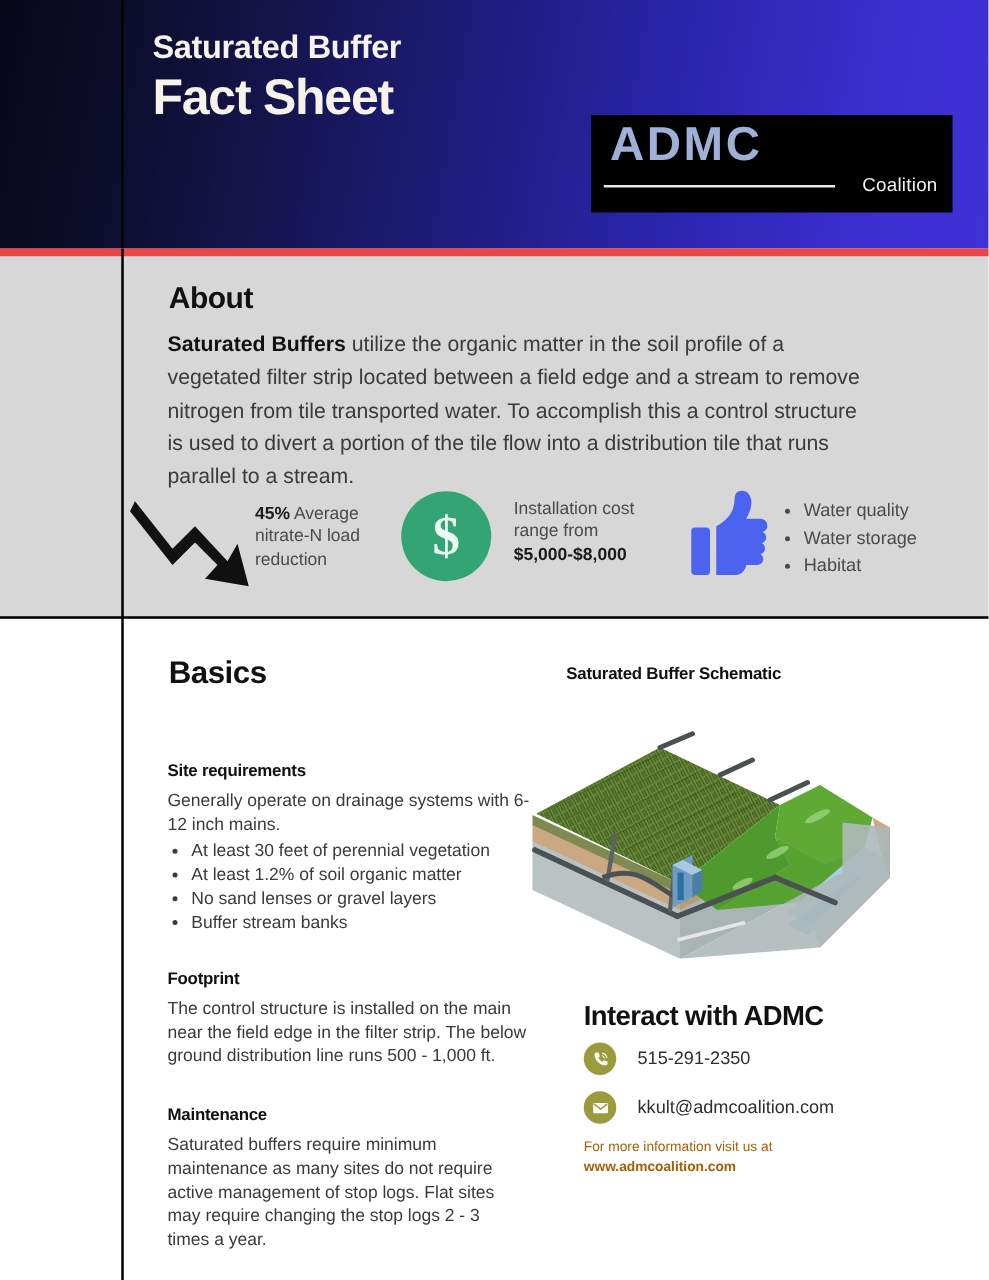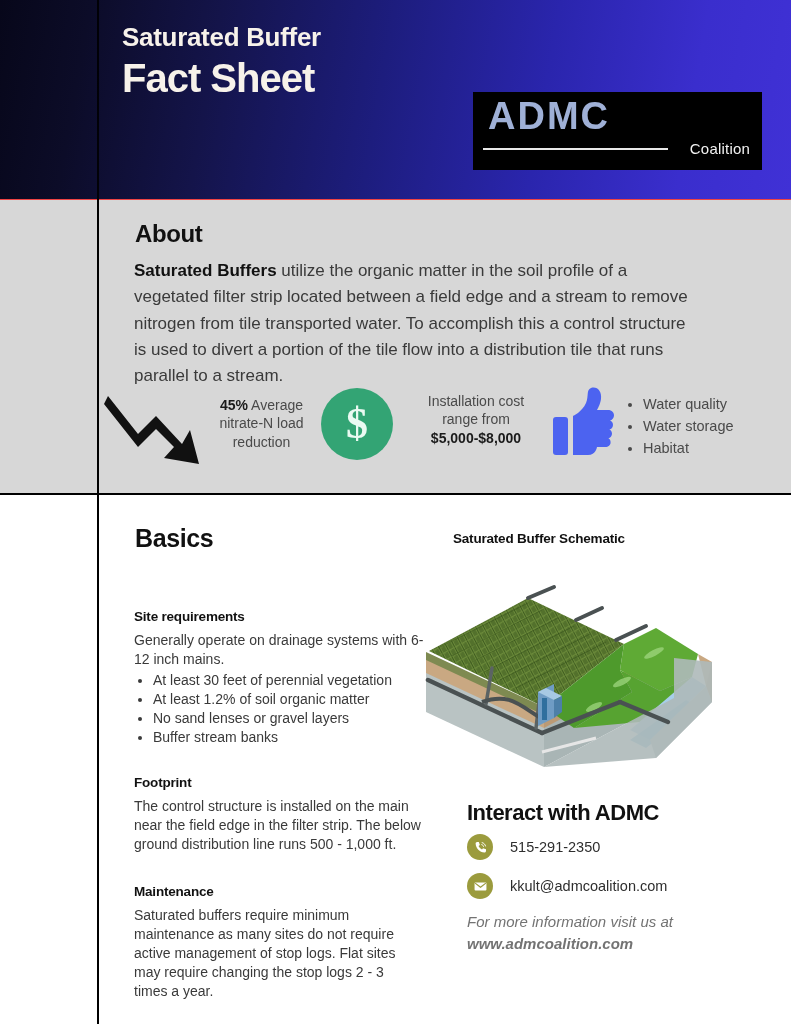--- a/index.html
+++ b/index.html
@@ -46,39 +46,39 @@
     position:absolute;left:10px;top:56px;width:185px;height:2px;background:#e8e8e8;
   }
   .logo-coal{
     position:absolute;right:12px;top:48px;
     font-size:15px;color:#f2f2f2;letter-spacing:.2px;
   }
 
   
   .about-band{
     position:absolute;left:0;top:199px;width:791px;height:296px;background:#d7d7d7;
-    border-top:1px solid #ef4444;border-bottom:2px solid #000;box-sizing:border-box;
+    border-top:6px solid #ef4444;border-bottom:2px solid #000;box-sizing:border-box;
   }
   .vline{
     position:absolute;left:97px;top:199px;width:2px;height:825px;background:#000;z-index:5;
   }
   .about-title{
     position:absolute;left:135px;top:20px;font-size:24px;font-weight:bold;color:#111;letter-spacing:-.4px;
   }
   .about-body{
     position:absolute;left:134px;top:58px;width:565px;
     font-size:17px;line-height:1.55;color:#3a3a3a;
   }
   .about-body b{color:#111;}
 
   
   .stats{
     position:absolute;left:100px;top:180px;width:688px;height:100px;
   }
-  .stat-text{font-size:14px;line-height:1.32;color:#4a4a4a;text-align:center;}
+  .stat-text{font-size:14px;line-height:1.32;color:#4a4a4a;}
   .stat-text b{color:#1a1a1a;font-weight:bold;}
 
   .arrow-wrap{position:absolute;left:4px;top:10px;}
   .stat1-text{position:absolute;left:104px;top:16px;width:115px;}
 
   .coin{
     position:absolute;left:221px;top:8px;width:72px;height:72px;border-radius:50%;
     background:#33a474;display:flex;align-items:center;justify-content:center;
   }
   .coin span{
@@ -121,21 +121,21 @@
   .crow{position:absolute;display:flex;align-items:center;}
   .crow .ic{
     width:26px;height:26px;border-radius:50%;background:#9b9b3d;
     display:flex;align-items:center;justify-content:center;flex:0 0 26px;
   }
   .crow .ctxt{font-size:14.5px;color:#2e2e2e;margin-left:17px;}
   .row-phone{left:467px;top:834px;}
   .row-mail{left:467px;top:873px;}
   .more{
     position:absolute;left:467px;top:911px;width:260px;
-    font-size:15px;line-height:1.45;color:#737373;font-weight:bold;font-style:italic;
+    font-size:11px;line-height:1.45;color:#a16207;font-weight:bold;
   }
   .more .lite{font-weight:normal;}
 </style>
 </head>
 <body>
 
 <div class="page">
 
   <div class="header">
     <div class="header-rule"></div>

